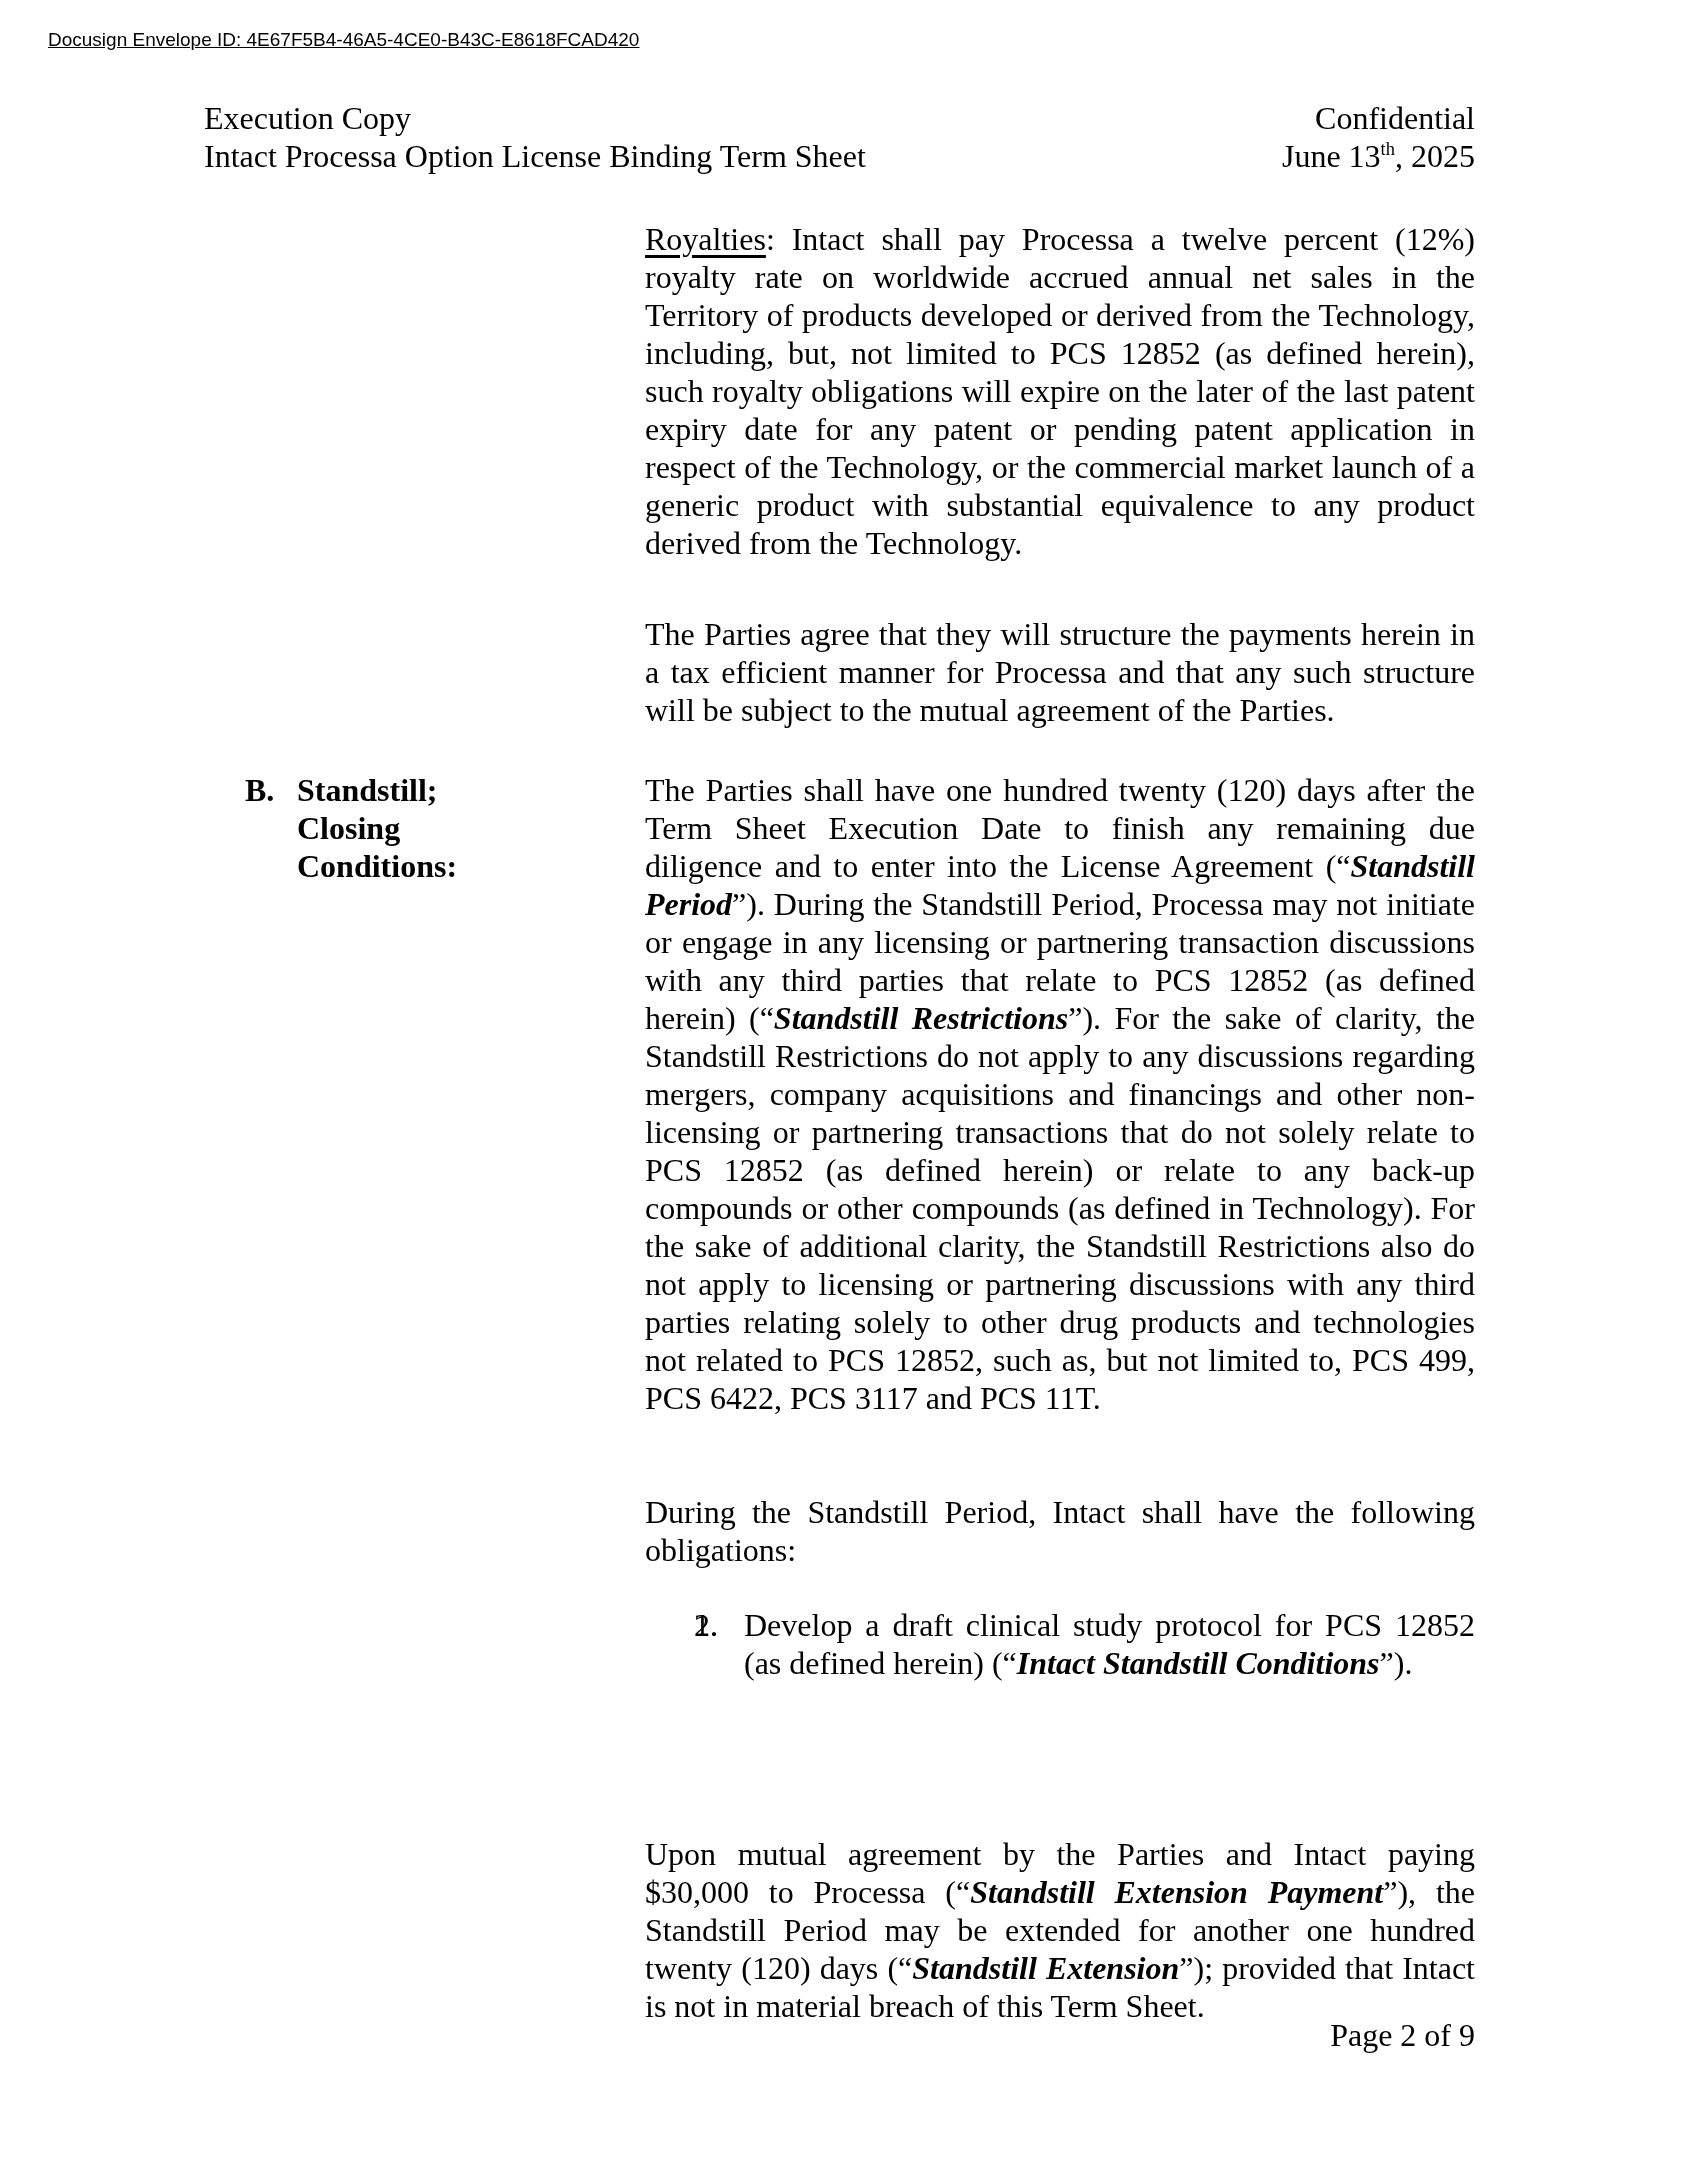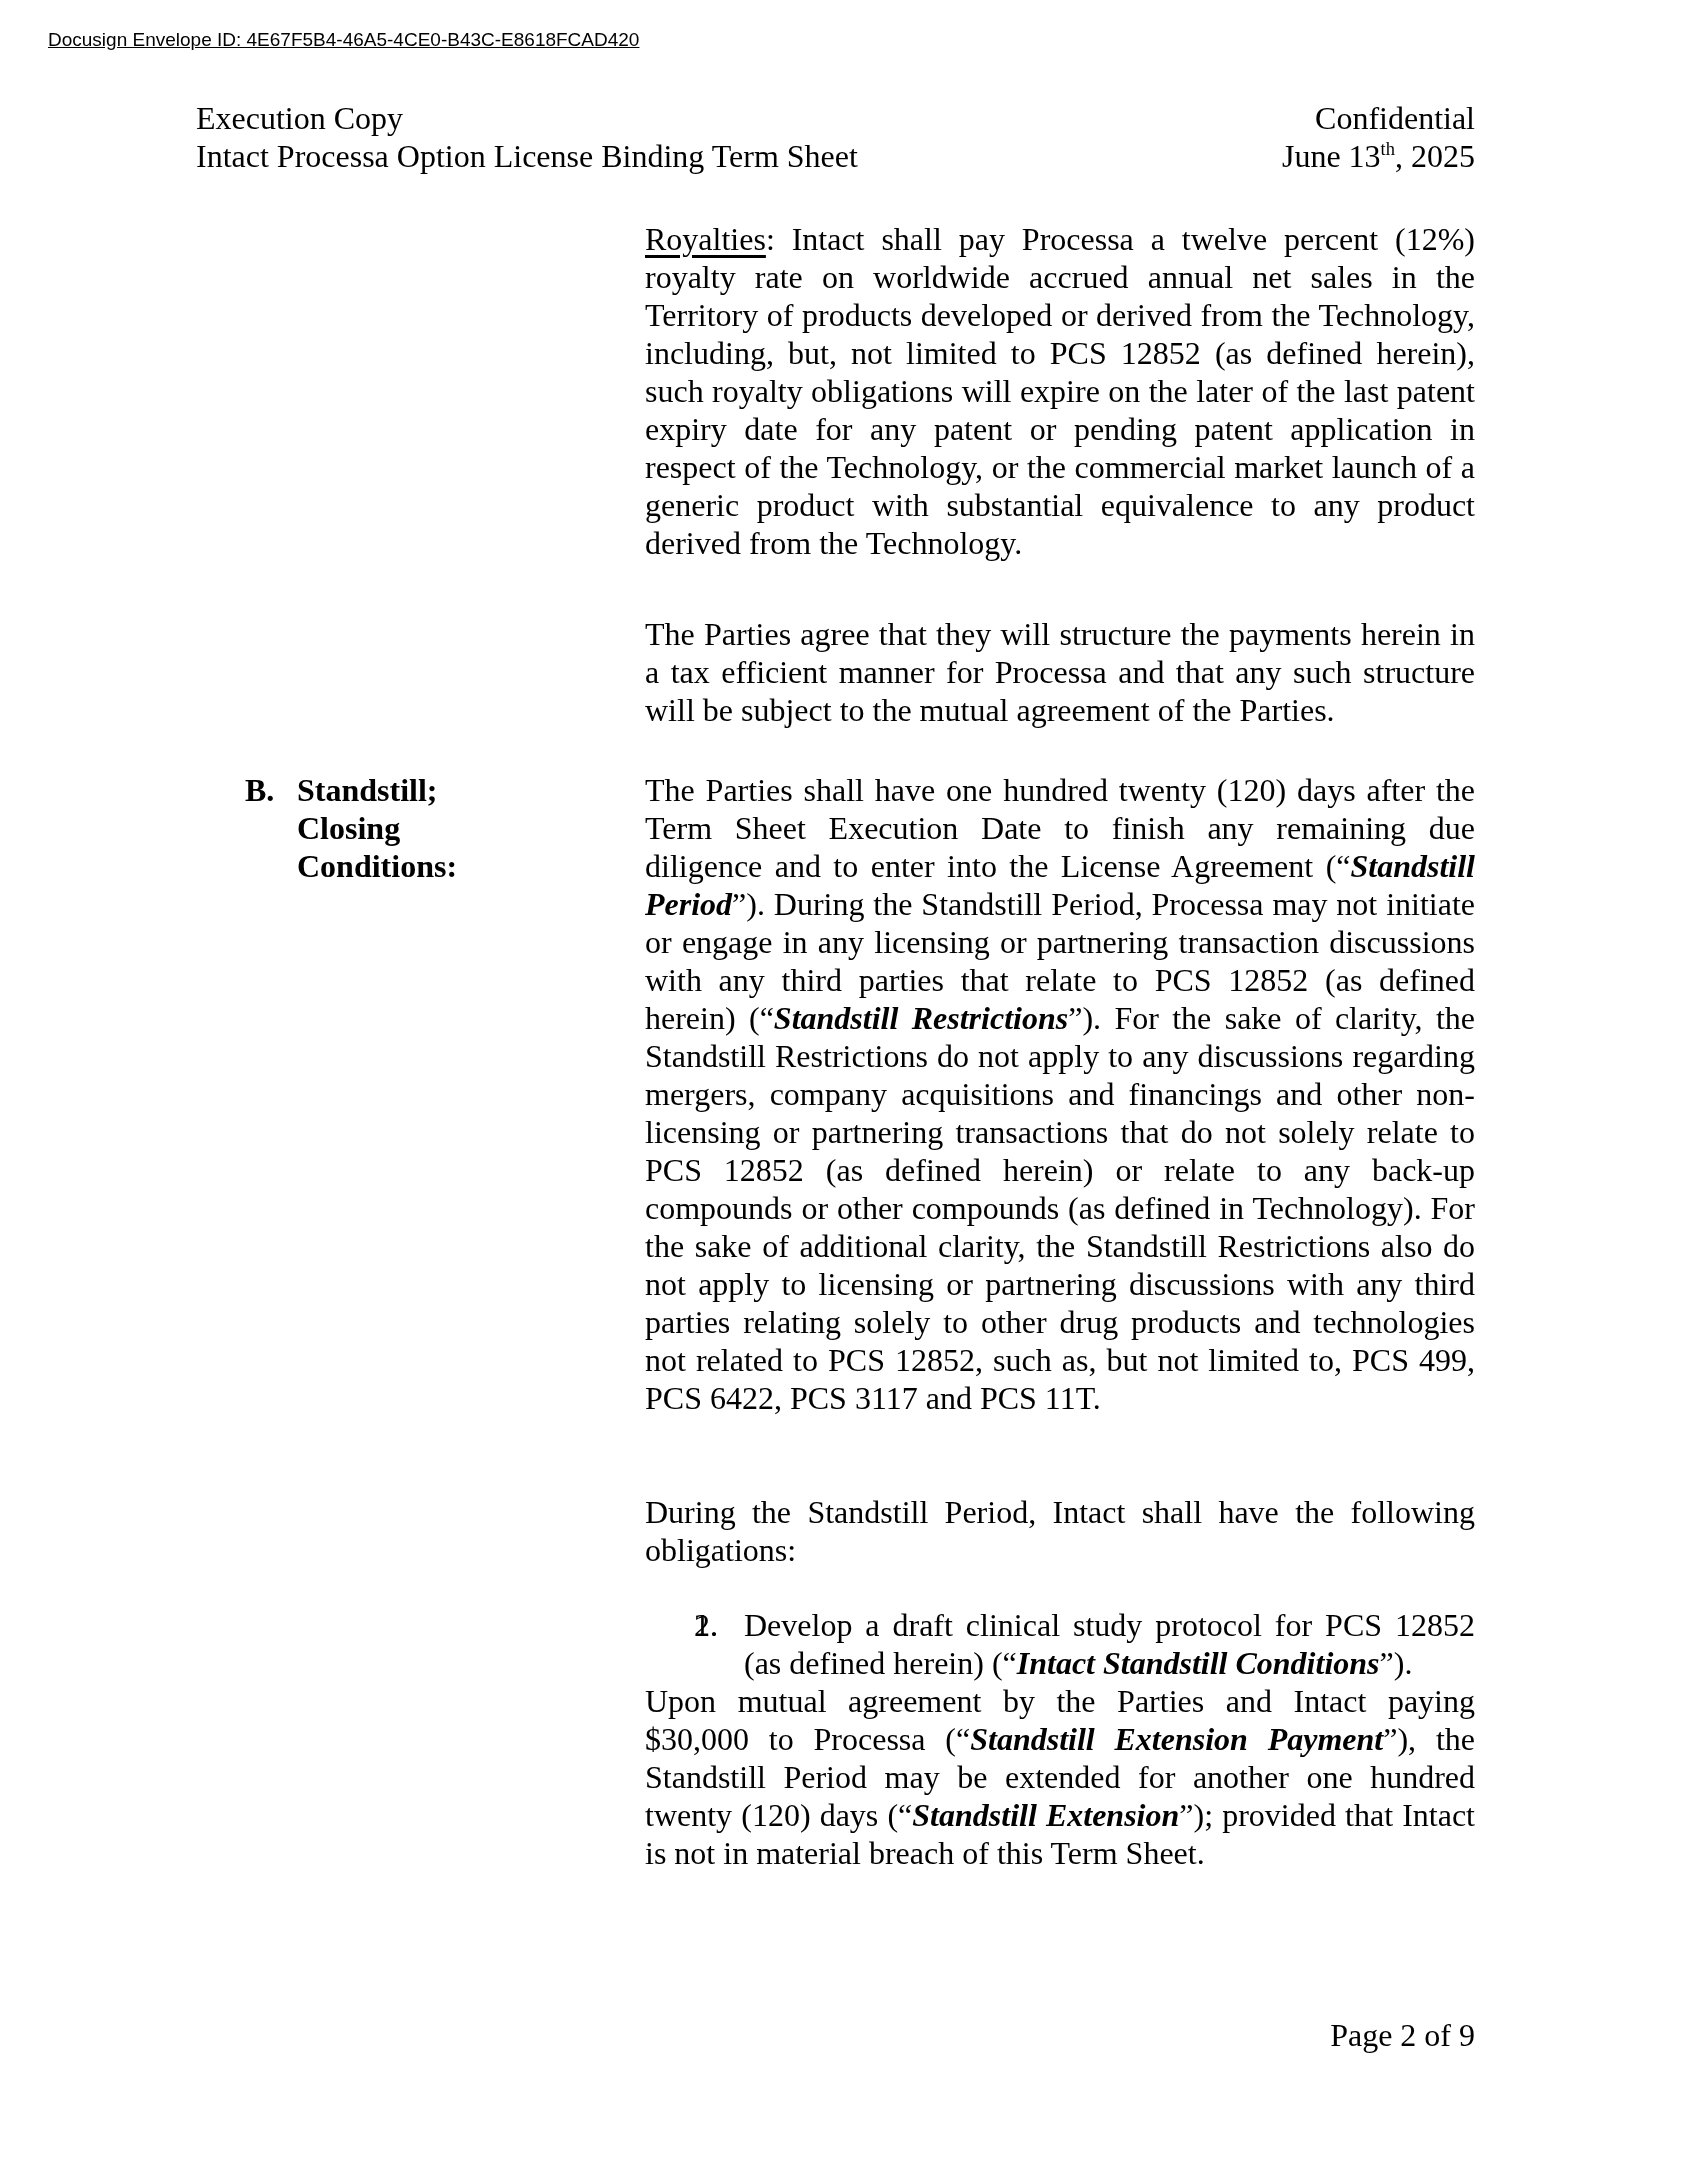--- a/index.html
+++ b/index.html
@@ -2,21 +2,21 @@
 <html style="font-size:10.6px"><head>
 <meta charset="utf-8">
 <style>
   html, body { margin: 0; padding: 0; background: #ffffff; }
   body { width: 1687px; height: 2183px; position: relative; overflow: hidden; color: #000; }
   .envelope {
     position: absolute; left: 48px; top: 29px;
     font-family: "Liberation Sans", sans-serif; font-size: 19px; color: #000; text-decoration: underline;
   }
   .serif { font-family: "Liberation Serif", serif; }
-  .hdr-left { position: absolute; left: 196px; top: 99px; font-size: 32px; line-height: 38px; }
+  .hdr-left { position: absolute; left: 204px; top: 99px; font-size: 32px; line-height: 38px; }
   .hdr-right { position: absolute; right: 212px; top: 99px; font-size: 32px; line-height: 38px; text-align: right; }
   .hdr-right sup { font-size: 18.5px; vertical-align: 12px; line-height: 0; }
 
   .body-col {
     position: absolute; left: 645px; width: 830px;
     font-size: 32px; line-height: 38px; text-align: justify; text-align-last: left;
   }
   .p { margin: 0; }
   .u { text-decoration: underline; text-decoration-thickness: 2.6px; text-underline-offset: 5.3px; }
   .bi { font-weight: bold; font-style: italic; }
@@ -70,18 +70,18 @@
   <p class="p">During the Standstill Period, Intact shall have the following obligations:</p>
 </div>
 
 <div class="body-col serif" style="top: 1606px;">
   <ol class="obl">
     <li><span class="num">1.</span></li>
     <li><span class="num">2.</span><span>Develop a draft clinical study protocol for PCS 12852 (as defined herein) (“</span><span class="bi">Intact Standstill Conditions</span><span>”).</span></li>
   </ol>
 </div>
 
-<div class="body-col serif" style="top: 1682px;">
+<div class="body-col serif" style="top: 1835px;">
   <p class="p"><span>Upon mutual agreement by the Parties and Intact paying $30,000 to Processa (“</span><span class="bi">Standstill Extension Payment</span><span>”), the Standstill Period may be extended for another one hundred twenty (120) days (“</span><span class="bi">Standstill Extension</span><span>”); provided that Intact is not in material breach of this Term Sheet.</span></p>
 </div>
 
 <div class="page-no serif">Page 2 of 9</div>
 
 
 </body></html>

